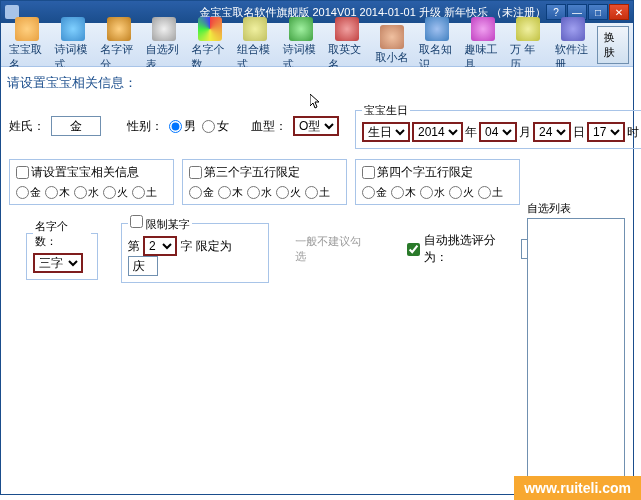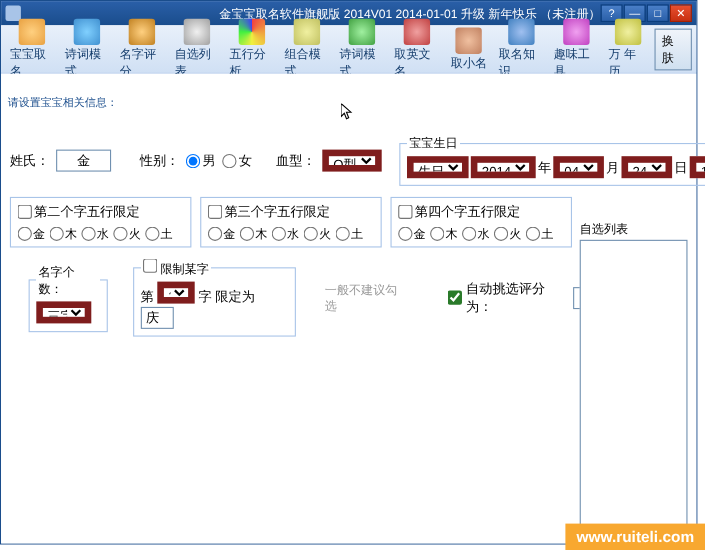--- a/index.html
+++ b/index.html
@@ -22,25 +22,25 @@
 .toolbtn:nth-child(6) .ticon { background: radial-gradient(#f0f0a0, #c0c060); }
 .toolbtn:nth-child(7) .ticon { background: radial-gradient(#a0f0a0, #40a040); }
 .toolbtn:nth-child(8) .ticon { background: radial-gradient(#f0a0a0, #c04040); }
 .toolbtn:nth-child(9) .ticon { background: radial-gradient(#f0c0a0, #c08060); }
 .toolbtn:nth-child(10) .ticon { background: radial-gradient(#a0c0f0, #4080c0); }
 .toolbtn:nth-child(11) .ticon { background: radial-gradient(#f0a0f0, #c040c0); }
 .toolbtn:nth-child(12) .ticon { background: radial-gradient(#f0f0a0, #c0c040); }
 .toolbtn:nth-child(13) .ticon { background: radial-gradient(#a0a0f0, #6060c0); }
 .skinbtn { margin-left: auto; padding: 3px 6px; background: linear-gradient(#f0f4fa, #d0e0f0); border: 1px solid #7090b0; font-size: 11px; cursor: pointer; }
 .content { position: relative; height: 427px; background: #fff; }
-.infobar { padding: 19px 6px; font-size: 10px; color: #1a4d8c; }
+.infobar { padding: 7px 6px; font-size: 13px; color: #1a4d8c; }
 .row1 { display: flex; align-items: center; padding: 4px 8px; gap: 6px; font-size: 12px; }
 .row1 > * { flex-shrink: 0; }
 input[type=text] { border: 1px solid #7090b0; padding: 2px 4px; font-size: 12px; height: 20px; }
-select { border: 6px solid #7f1d1d; font-size: 12px; height: 20px; background: #fff; }
+select { border: 2px solid #7f1d1d; font-size: 12px; height: 20px; background: #fff; }
 .radio { display: inline-flex; align-items: center; gap: 2px; }
 .radio input { margin: 0; }
 fieldset { border: 1px solid #a8c4e8; padding: 4px 6px 6px; font-size: 12px; margin-left: 17px; }
 legend { font-size: 11px; padding: 0 2px; }
 .bday { margin-left: 10px; }
 .bday .selrow { display: flex; align-items: center; gap: 2px; }
 .row2 { display: flex; padding: 6px 8px; gap: 8px; }
 .limitbox { border: 1px solid #a8c4e8; padding: 4px 6px; width: 165px; }
 .limitbox .hdr { display: flex; align-items: center; gap: 2px; font-size: 12px; margin-bottom: 4px; }
 .limitbox .opts { display: flex; gap: 4px; }
@@ -87,21 +87,21 @@
     <div class="toolbtn">
         <div class="ticon"></div>
         <span>名字评分</span>
       </div>
     <div class="toolbtn">
         <div class="ticon"></div>
         <span>自选列表</span>
       </div>
     <div class="toolbtn">
         <div class="ticon"></div>
-        <span>五行分析</span>
+        <span>名字个数</span>
       </div>
     <div class="toolbtn">
         <div class="ticon"></div>
         <span>组合模式</span>
       </div>
     <div class="toolbtn">
         <div class="ticon"></div>
         <span>诗词模式</span>
       </div>
     <div class="toolbtn">
@@ -116,20 +116,24 @@
         <div class="ticon"></div>
         <span>取名知识</span>
       </div>
     <div class="toolbtn">
         <div class="ticon"></div>
         <span>趣味工具</span>
       </div>
     <div class="toolbtn">
         <div class="ticon"></div>
         <span>万 年 历</span>
+      </div>
+    <div class="toolbtn">
+        <div class="ticon"></div>
+        <span>软件注册</span>
       </div>
     <div class="skinbtn">换肤</div>
   </div>
 
   <div class="content">
     <div class="infobar">请设置宝宝相关信息：</div>
 
     <div class="row1">
       <span>姓氏：</span>
       <input type="text" style="width: 50px; text-align: center;" value="金">
@@ -163,21 +167,21 @@
 
         </div>
       </fieldset>
 
     </div>
 
     <div class="row2">
       <div class="limitbox">
         <div class="hdr">
             <input type="checkbox" style="">
-            <span>第二个字五行限定</span>
+            <span>请设置宝宝相关信息</span>
           </div>
         <div class="opts">
           <label>
               <input type="radio" style="">
               <span>金</span>
             </label>
           <label>
               <input type="radio" style="">
               <span>木</span>
             </label>

